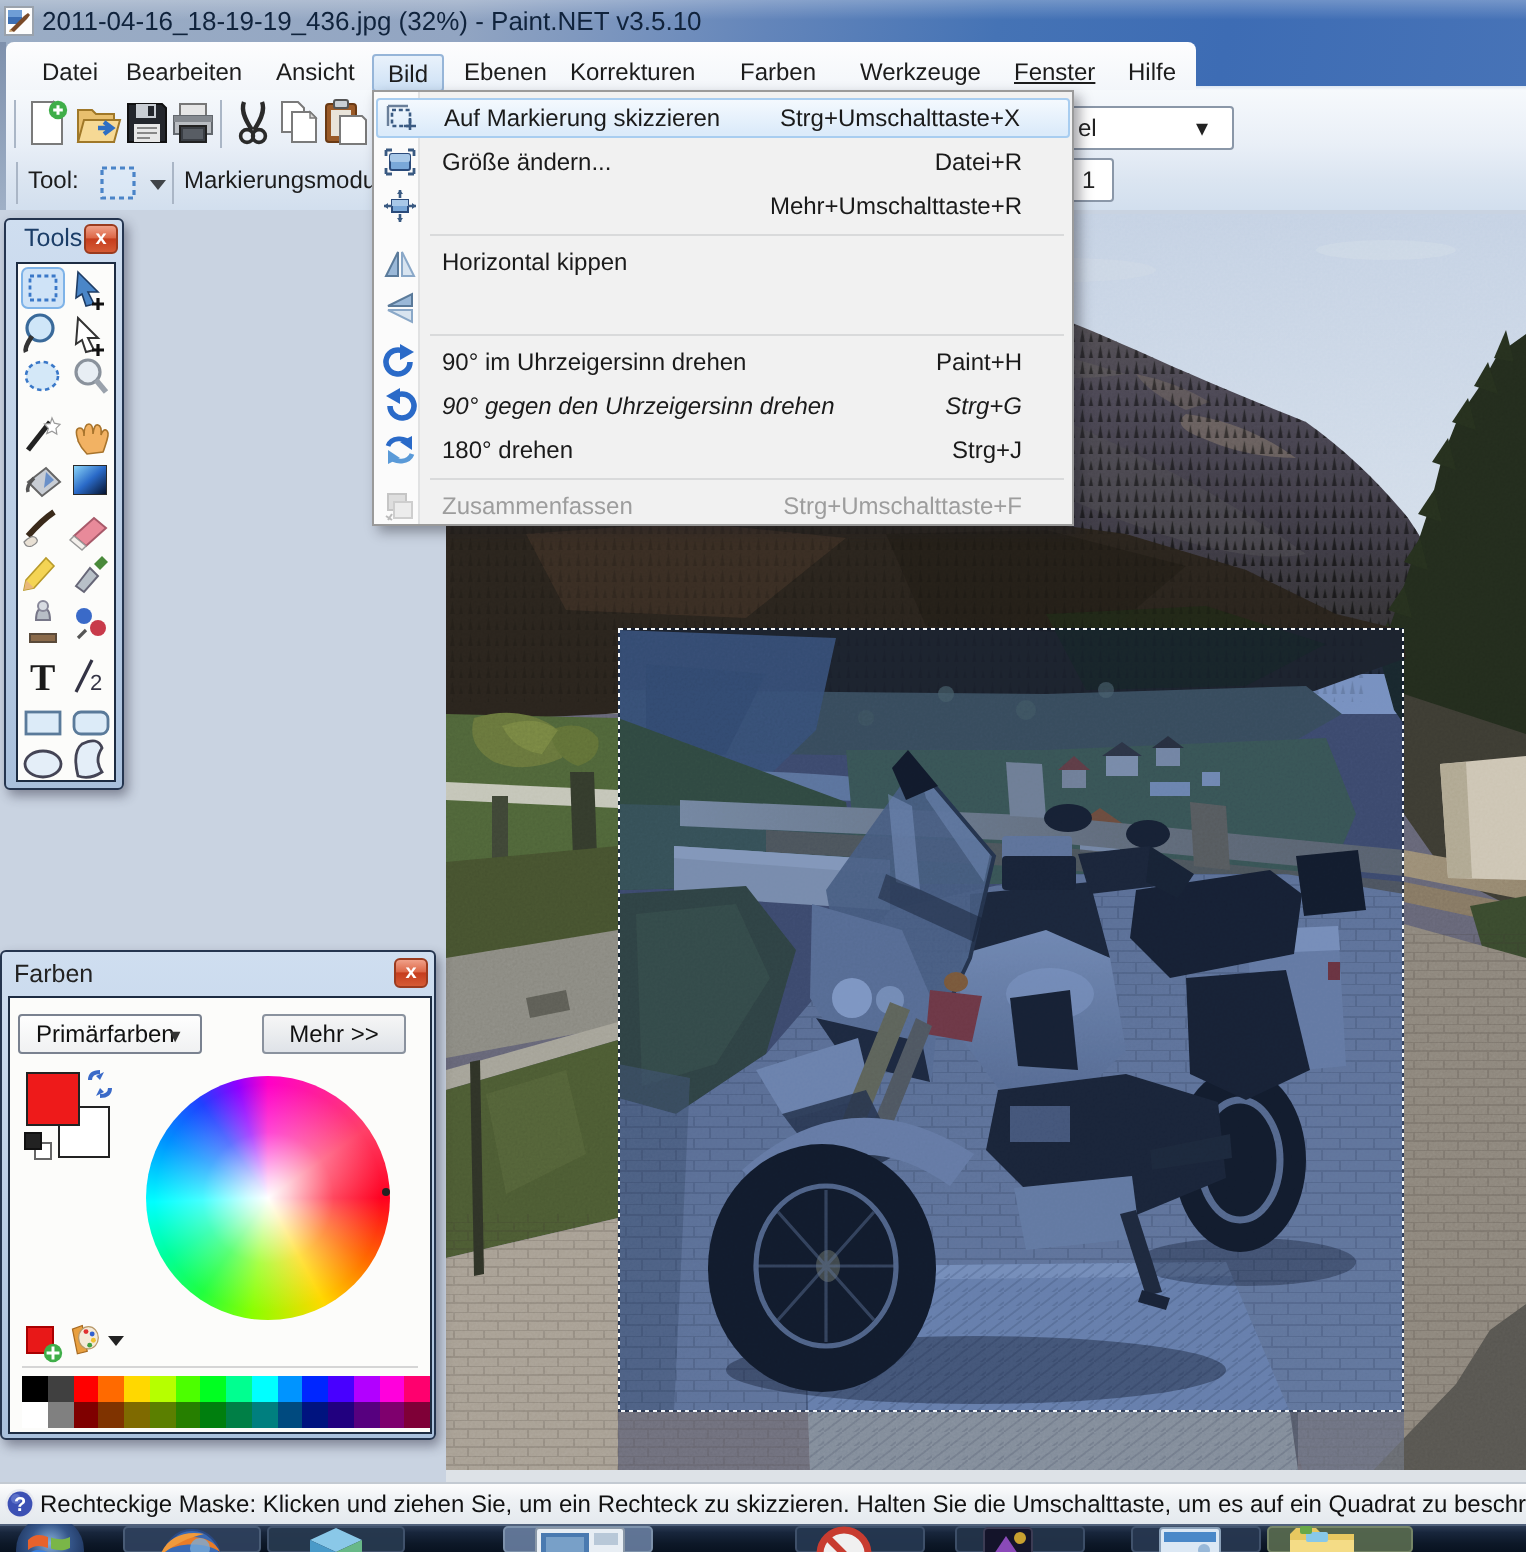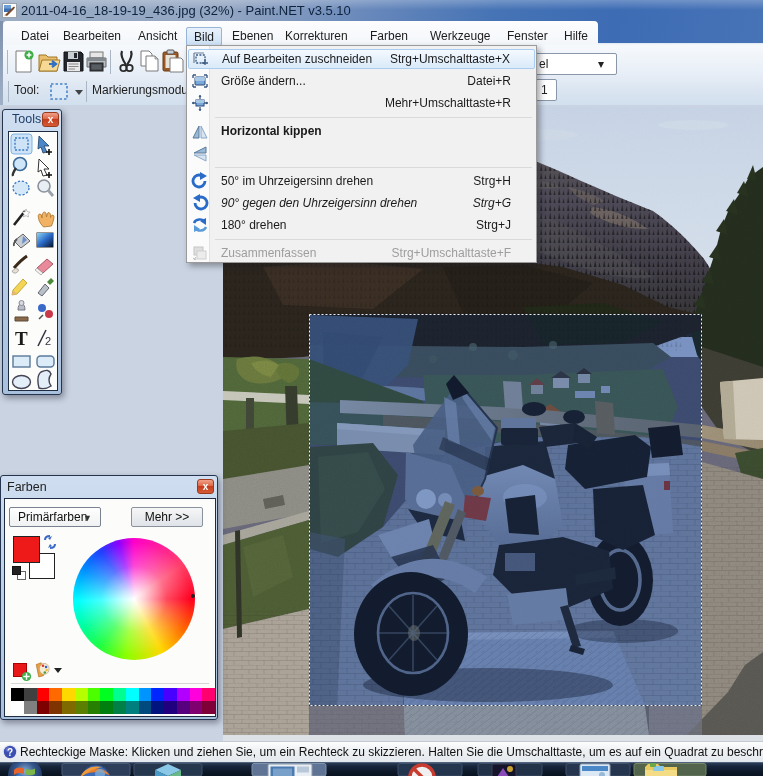--- a/index.html
+++ b/index.html
@@ -75,21 +75,21 @@
 
 <div class="abs" id="menubar">
   <span class="mi" style="left:11px;">Datei</span>
   <span class="mi" style="left:53px;">Bearbeiten</span>
   <span class="mi" style="left:128px;">Ansicht</span>
   <span class="mi sel" style="left:183px;">Bild</span>
   <span class="mi" style="left:222px;text-align:right;">Ebenen</span>
   <span class="mi" style="left:275px;">Korrekturen</span>
   <span class="mi" style="left:360px;">Farben</span>
   <span class="mi" style="left:420px;">Werkzeuge</span>
-  <span class="mi" style="left:497px;">Fenster</span>
+  <span class="mi" style="left:497px;text-decoration:underline;">Fenster</span>
   <span class="mi" style="left:554px;">Hilfe</span>
 </div>
 <div class="abs" id="borderleft"></div>
 
 <div class="abs" id="toolbar"></div>
 <svg class="abs" style="left:0; top:48px;" width="660" height="30" viewBox="0 0 660 30">
 
 <g transform="translate(14,3)">
 <path d="M2,0 H13 L17,4 V21 H2 Z" fill="#fff" stroke="#7a7a7a"></path>
 <path d="M13,0 L13,4 L17,4 Z" fill="#d8d8d8" stroke="#7a7a7a" stroke-width=".8"></path>
@@ -647,38 +647,38 @@
 <path d="M15,2 L15,9 L9,5 Z" fill="#2a6ac8"></path>
 <path d="M15,11 a6,5 0 0 1 -11,1" fill="none" stroke="#5a9ad8" stroke-width="2.4"></path>
 <path d="M3,16 L3,9 L9,13 Z" fill="#5a9ad8"></path>
 </svg>
 <svg class="micon" style="top:198px;" viewBox="0 0 18 18" opacity=".55">
 <rect x="3" y="3" width="9" height="8" fill="#c8c8c8" stroke="#999"></rect>
 <rect x="6" y="7" width="9" height="8" fill="#e0e0e0" stroke="#aaa"></rect>
 <path d="M2,14 l3,2 M3,16 l2,-3" stroke="#888" stroke-width="1"></path>
 </svg>
   <div class="mrow hl" style="top:3px;">
-      <span class="lab">Auf Bearbeiten zuschneiden</span>
+      <span class="lab">Auf Markierung skizzieren</span>
       <span class="sc">Strg+Umschalttaste+X</span>
     </div>
   <div class="mrow" style="top:24px;">
       <span class="lab">Größe ändern...</span>
       <span class="sc">Datei+R</span>
     </div>
   <div class="mrow" style="top:46px;">
       <span class="sc">Mehr+Umschalttaste+R</span>
     </div>
   <div class="msep" style="top:71px;"></div>
-  <div class="mrow" style="top:74px;font-weight:bold;">
+  <div class="mrow" style="top:74px;">
       <span class="lab">Horizontal kippen</span>
     </div>
   <div class="msep" style="top:121px;"></div>
   <div class="mrow" style="top:124px;">
-      <span class="lab">50° im Uhrzeigersinn drehen</span>
-      <span class="sc">Strg+H</span>
+      <span class="lab">90° im Uhrzeigersinn drehen</span>
+      <span class="sc">Paint+H</span>
     </div>
   <div class="mrow" style="top:146px;font-style:italic;">
       <span class="lab">90° gegen den Uhrzeigersinn drehen</span>
       <span class="sc">Strg+G</span>
     </div>
   <div class="mrow" style="top:168px;">
       <span class="lab">180° drehen</span>
       <span class="sc">Strg+J</span>
     </div>
   <div class="msep" style="top:193px;"></div>

